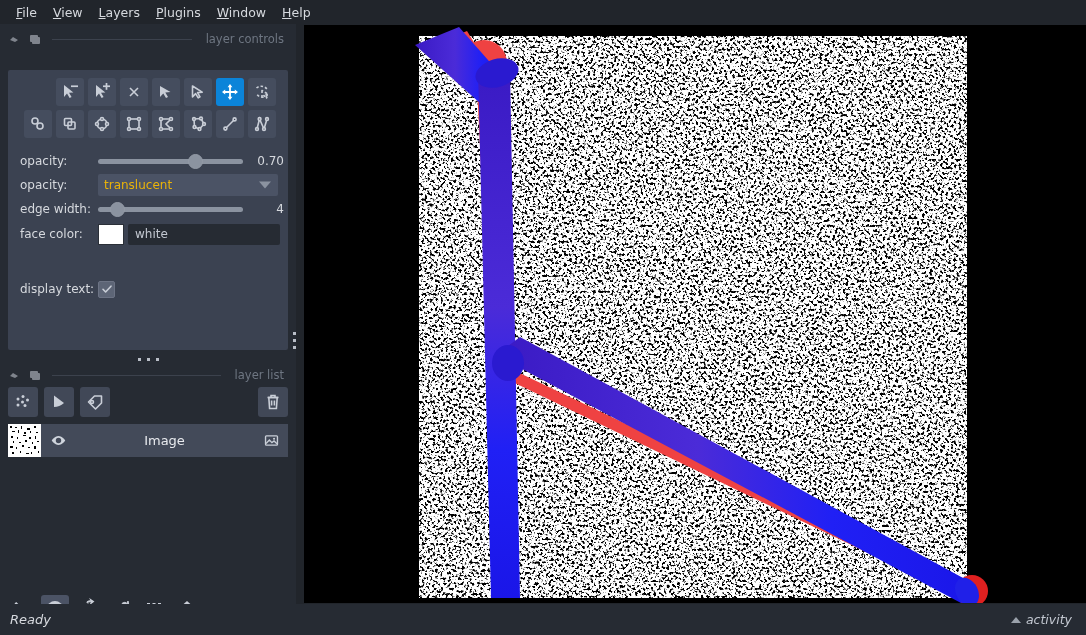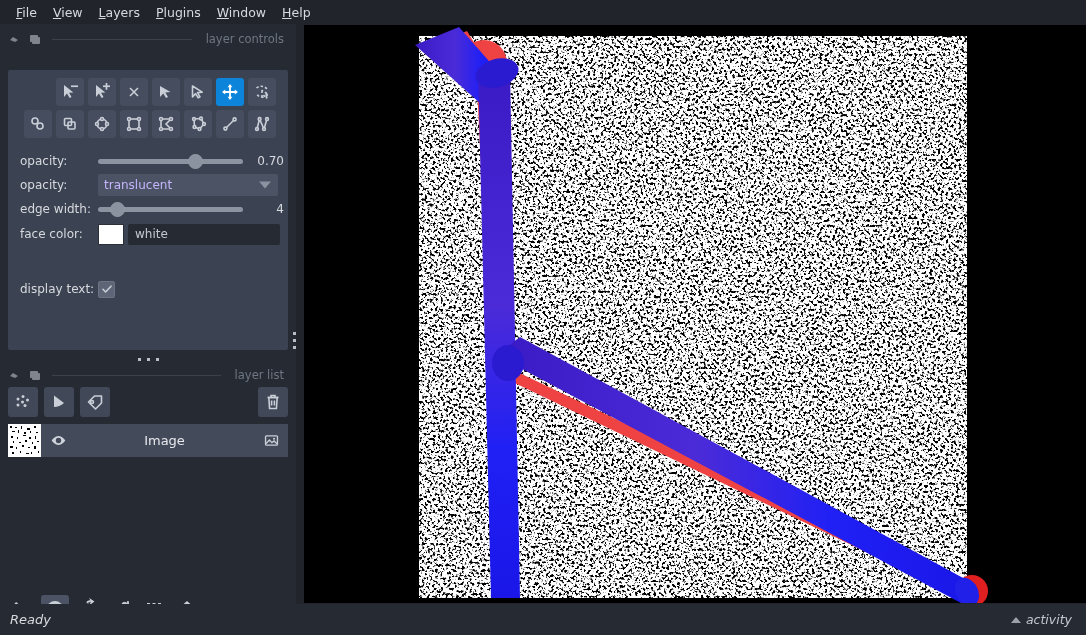--- a/index.html
+++ b/index.html
@@ -93,21 +93,21 @@
   }
   .prop-value {
     flex: 1; text-align: right; font-size: 12px; color: #d6d9de;
     padding-right: 2px;
   }
   .combo {
     position: relative; width: 180px; height: 22px;
     background: #4b5365; border-radius: 2px;
     display: flex; align-items: center; padding: 0 6px;
   }
-  .combo-text { font-size: 12px; color: #c4b5fd; }
+  .combo-text { font-size: 12px; color: #eab308; }
   .combo-arrow {
     position: absolute; right: 7px; top: 50%; transform: translateY(-50%);
     width: 0; height: 0;
     border-left: 6px solid transparent; border-right: 6px solid transparent;
     border-top: 7px solid #8b93a0;
   }
   .swatch {
     width: 26px; height: 21px; border: 1px solid #2b3038;
   }
   .colorbox {

